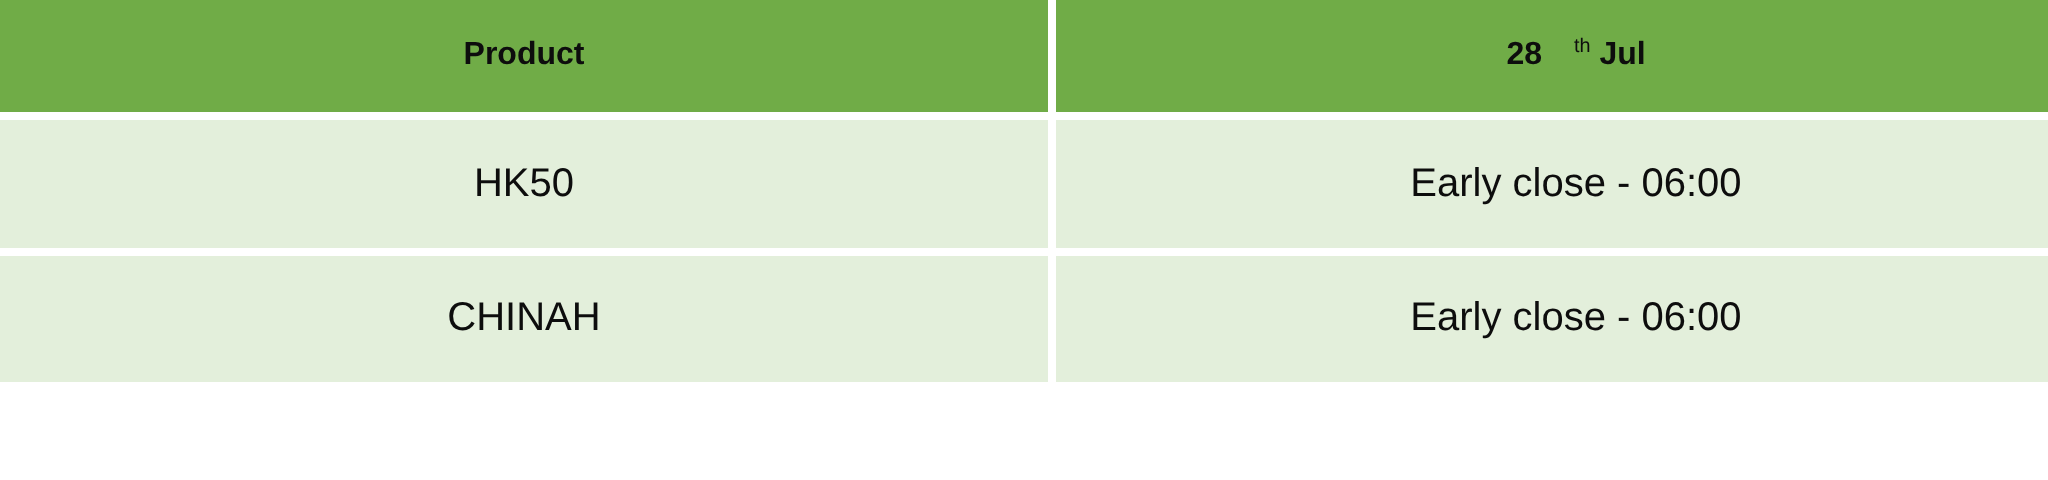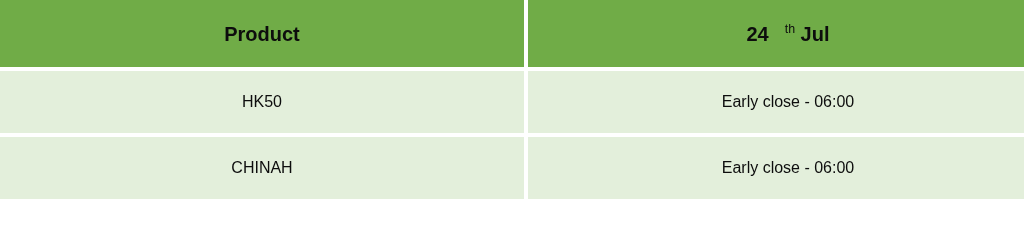--- a/index.html
+++ b/index.html
@@ -38,29 +38,29 @@
     text-align: center;
     vertical-align: middle;
     color: #0d0d0d;
     line-height: 1.2;
     overflow: hidden;
   }
 
   
   tr.header-row td {
     background: #70AC47;
-    font-size: 20px;
+    font-size: 16px;
     font-weight: bold;
-    height: 67px;
+    height: 56px;
   }
 
   
   tr.data-row td {
     background: #E3EFDB;
-    font-size: 16px;
+    font-size: 20px;
     font-weight: normal;
     height: 62px;
   }
 
   .col-product { width: 508px; }
   .col-date    { width: 504px; }
 
   sup.ordinal {
     font-size: 0.62em;
     vertical-align: super;
@@ -72,21 +72,21 @@
   .date-label { white-space: nowrap; }
 </style>
 </head>
 <body>
 
 <div class="table-wrap">
   <table class="schedule">
     <thead>
       <tr class="header-row">
         <td class="col-product">Product</td>
-        <td class="col-date"><span class="date-label"><span>24</span><sup class="ordinal">th</sup><span> Jul</span></span></td>
+        <td class="col-date"><span class="date-label"><span>28</span><sup class="ordinal">th</sup><span> Jul</span></span></td>
       </tr>
     </thead>
     <tbody>
       <tr class="data-row">
         <td class="col-product">HK50</td>
         <td class="col-date">Early close - 06:00</td>
       </tr>
       <tr class="data-row">
         <td class="col-product">CHINAH</td>
         <td class="col-date">Early close - 06:00</td>

